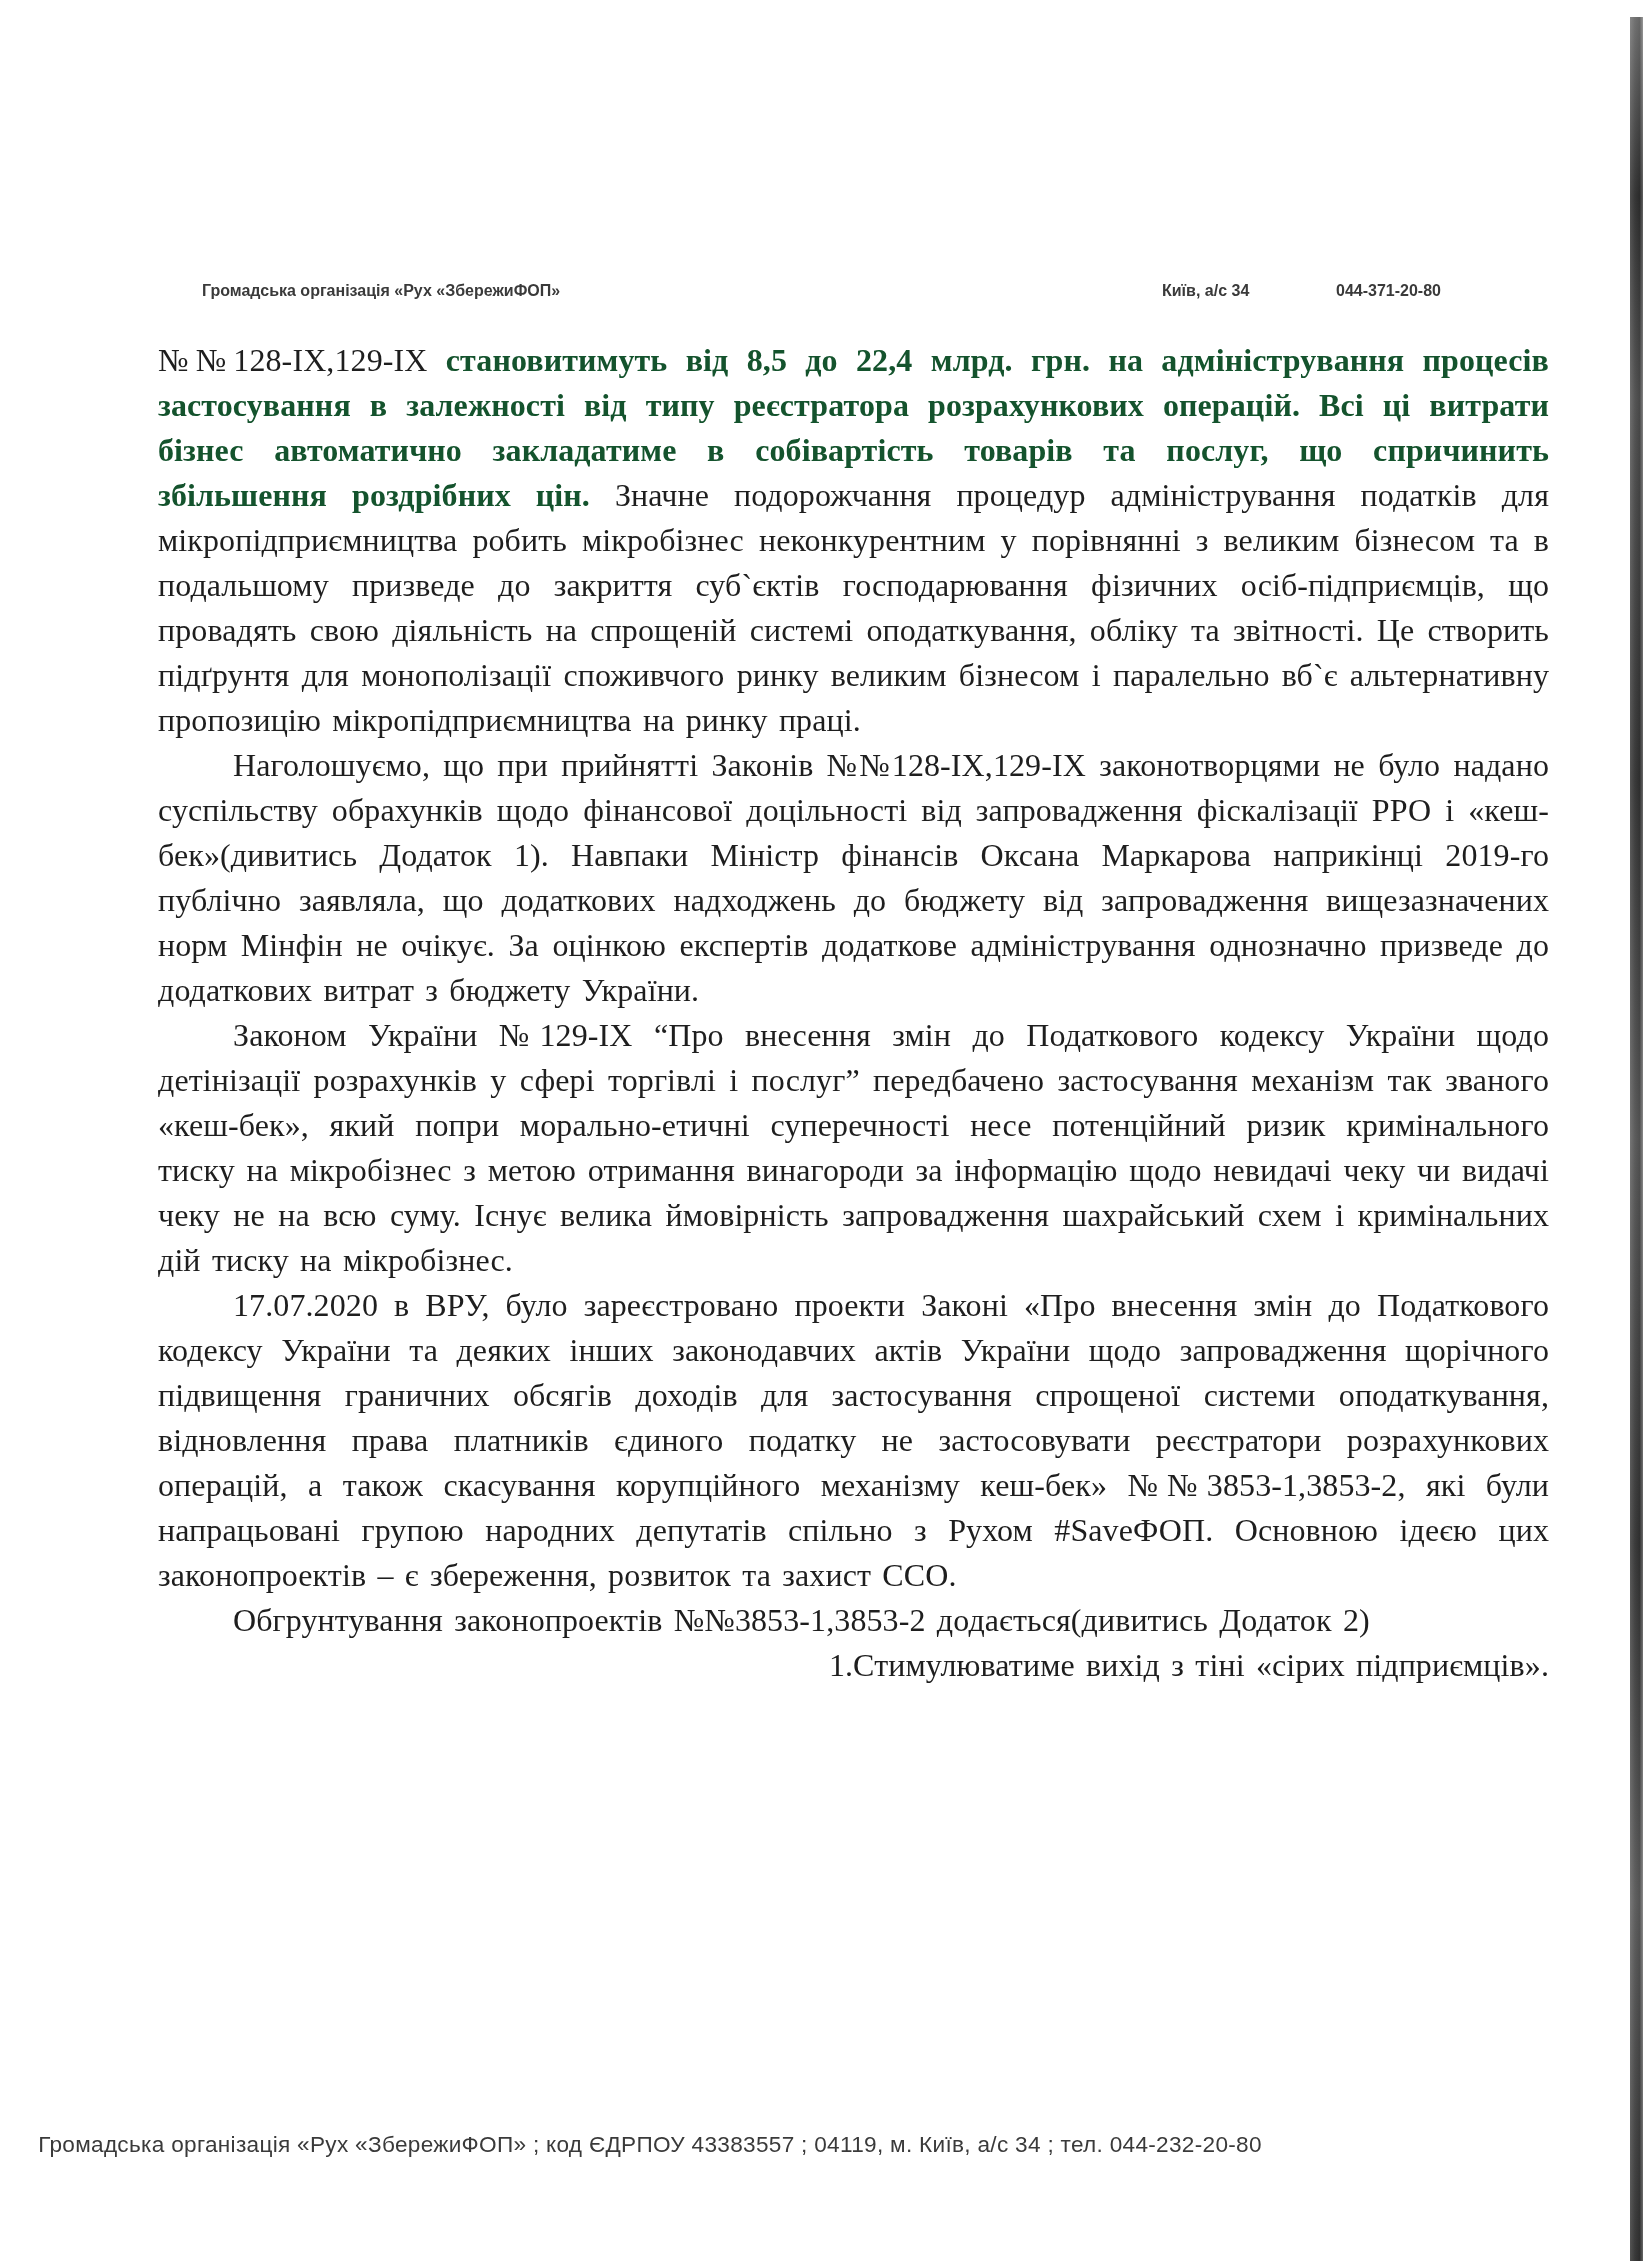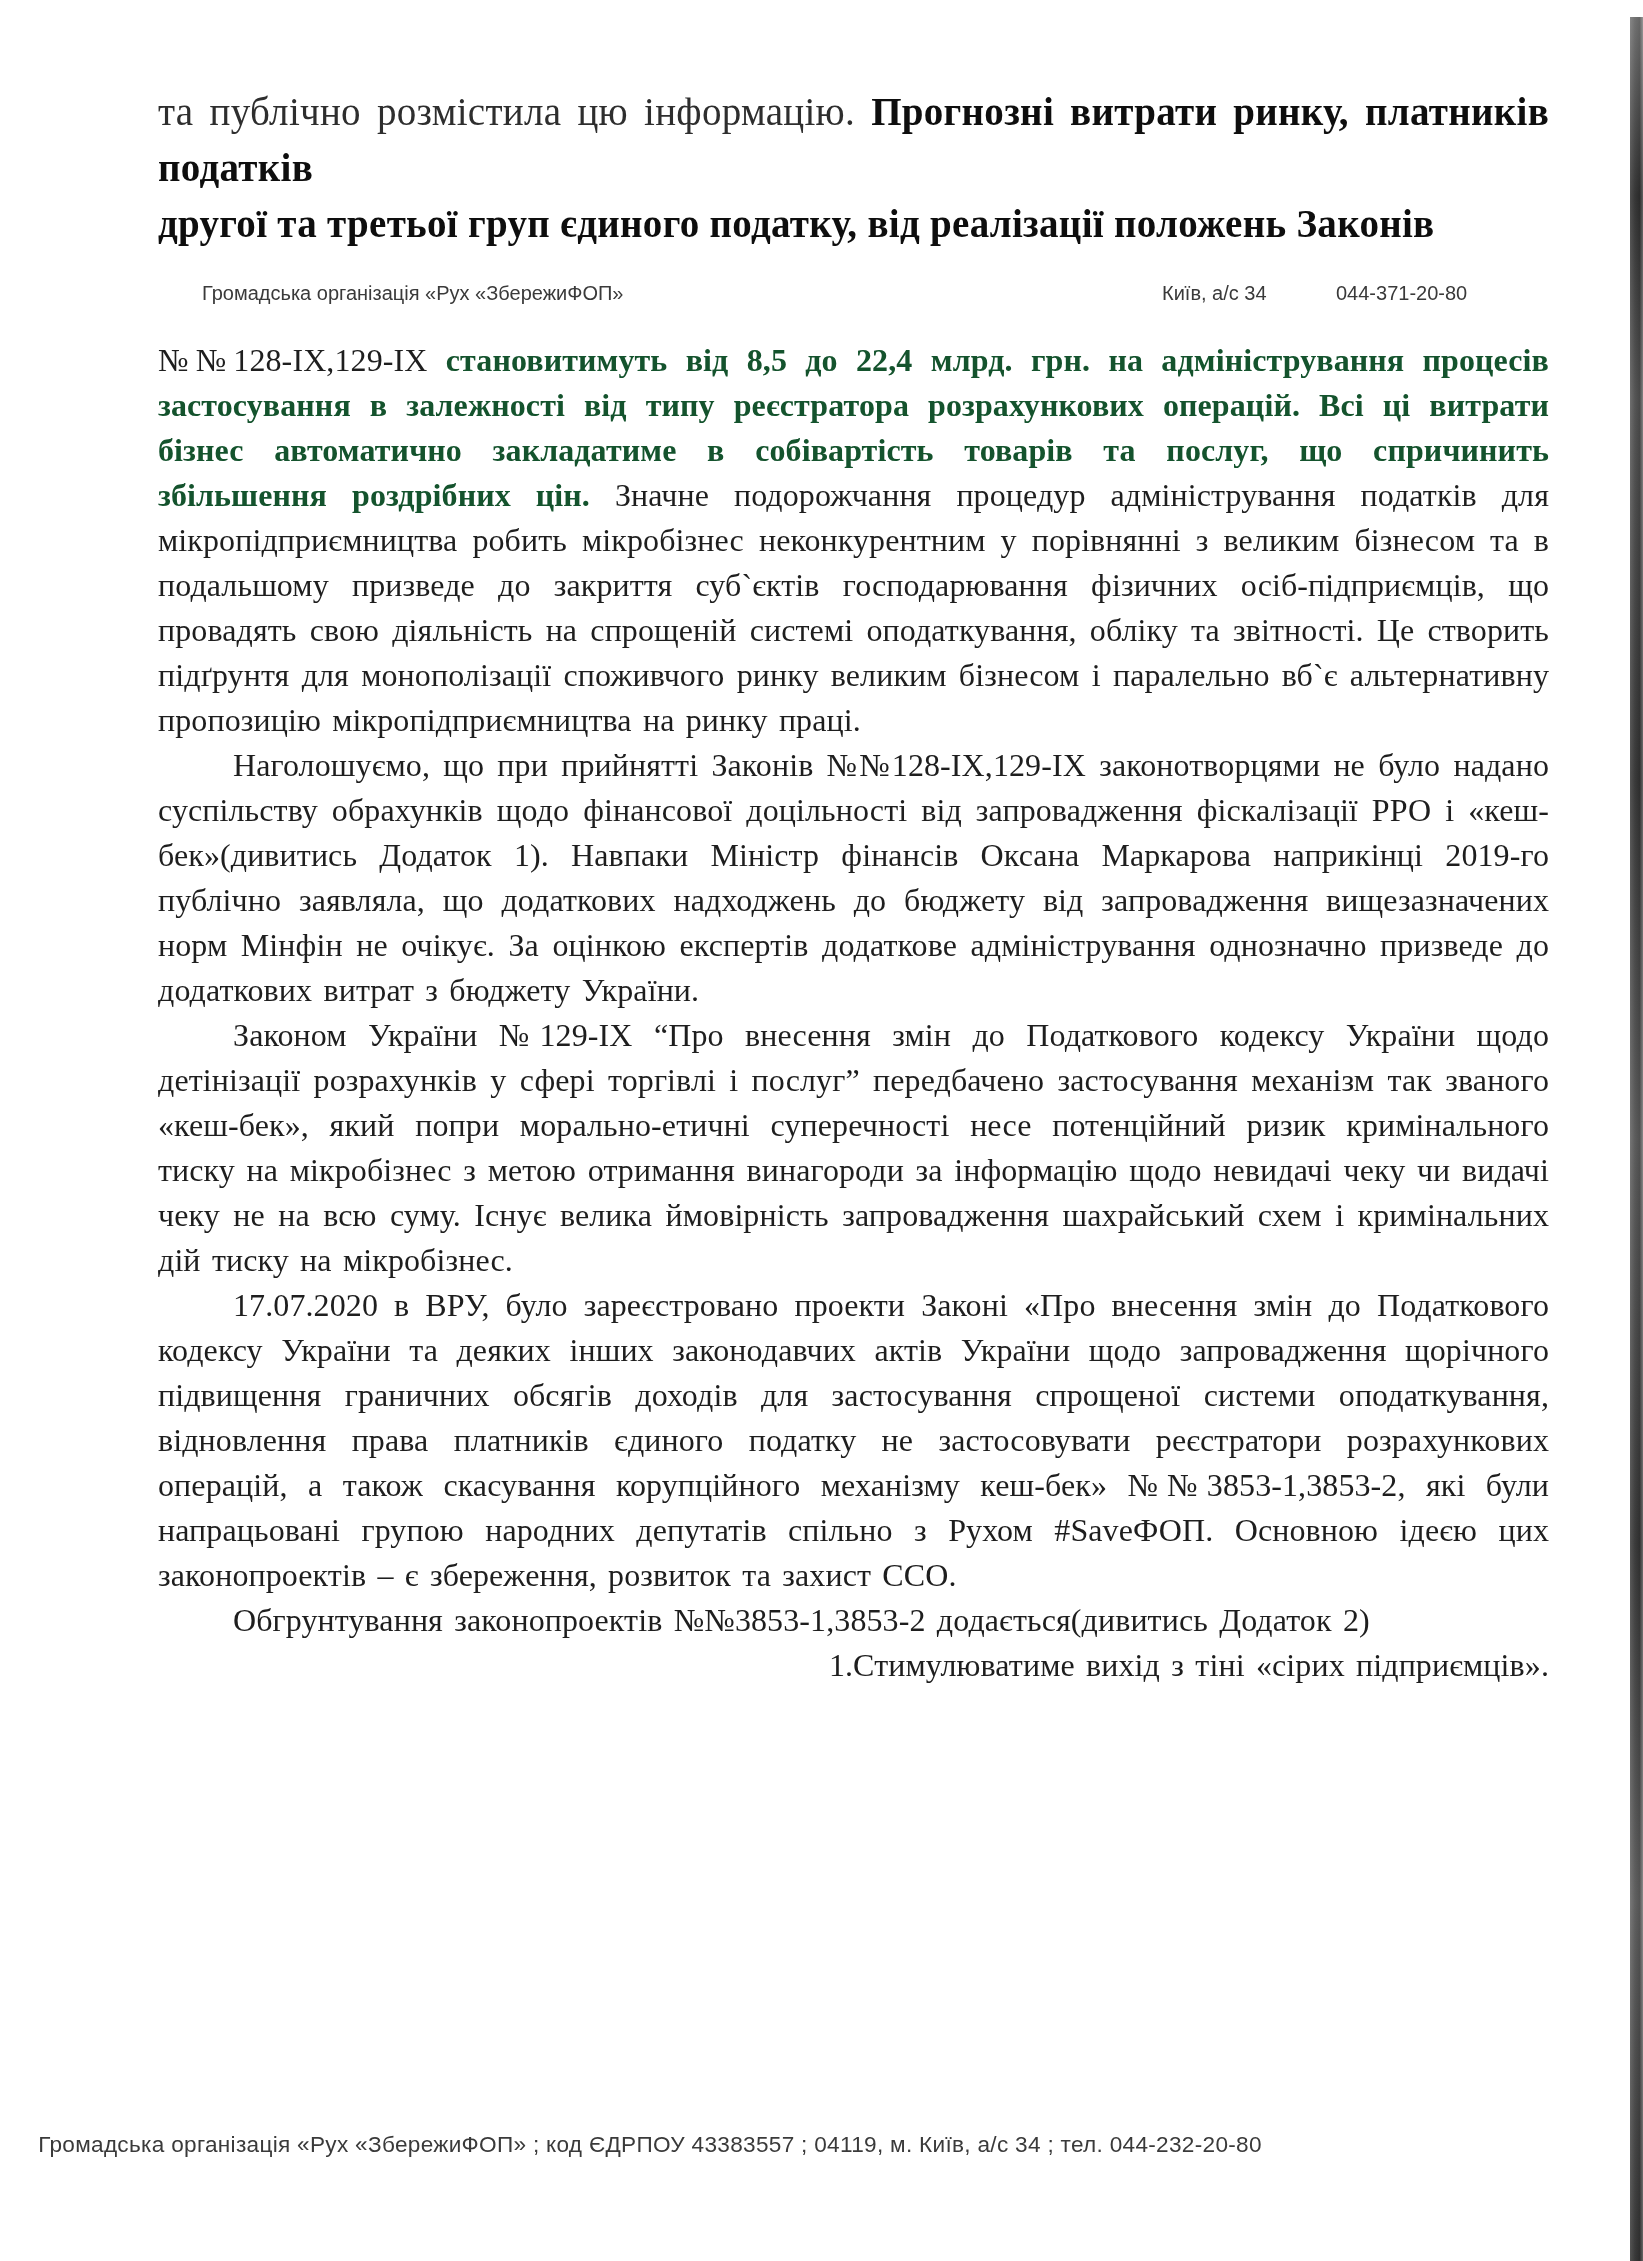--- a/index.html
+++ b/index.html
@@ -26,21 +26,21 @@
   .lead {
     position:absolute; left:158px; top:84px; width:1391px;
     font-size:39px; line-height:56px; color:#2e2e2e; letter-spacing:0.3px;
   }
   .lead-line.fill { text-align:justify; text-align-last:justify; }
   .lead .b { font-weight:700; color:#0e0e0e; }
   
   .letterhead {
     position:absolute; left:0; top:282px; width:1644px; height:39px;
     font-family:"Liberation Sans","DejaVu Sans",sans-serif;
-    font-size:20px; color:#3a3a3a;
+    font-size:16px; color:#3a3a3a;font-weight:bold;
   }
   .letterhead .org   { position:absolute; left:202px;  top:0; }
   .letterhead .city  { position:absolute; left:1162px; top:0; }
   .letterhead .phone { position:absolute; left:1336px; top:0; }
   
   .body-text {
     position:absolute; left:158px; top:338px; width:1391px;
     font-size:32px; line-height:45px; color:#1e1e1e;
     text-align:justify; word-spacing:3.2px; letter-spacing:0.1px;
   }
@@ -57,24 +57,20 @@
     font-family:"Liberation Sans","DejaVu Sans",sans-serif;
     font-size:22.6px; color:#3a3a3a; letter-spacing:0.3px;
   }
 </style>
 </head>
 <body>
 
 <div class="page">
   <div class="scan-edge"></div>
 
-  <div class="lead" id="lead-heading">
-      <div class="lead-line fill"><span>та публічно розмістила цю інформацію. </span><span class="b">Прогнозні витрати ринку, платників податків</span></div>
-      <div class="lead-line"><span class="b">другої та третьої груп єдиного податку, від реалізації положень Законів</span></div>
-    </div>
 
   <div class="letterhead">
     <span class="org">Громадська організація «Рух «ЗбережиФОП»</span>
     <span class="city">Київ, а/с 34</span>
     <span class="phone">044-371-20-80</span>
   </div>
 
   <div class="body-text" id="letter-body">
       <p class=""><span>№№128-IX,129-IX </span><span class="b">становитимуть від 8,5 до 22,4 млрд. грн. на адміністрування процесів застосування в залежності від типу реєстратора розрахункових операцій. Всі ці витрати бізнес автоматично закладатиме в собівартість товарів та послуг, що спричинить збільшення роздрібних цін. </span><span>Значне подорожчання процедур адміністрування податків для мікропідприємництва робить мікробізнес неконкурентним у порівнянні з великим бізнесом та в подальшому призведе до закриття суб`єктів господарювання фізичних осіб-підприємців, що провадять свою діяльність на спрощеній системі оподаткування, обліку та звітності. Це створить підґрунтя для монополізації споживчого ринку великим бізнесом і паралельно вб`є альтернативну пропозицію мікропідприємництва на ринку праці.</span></p>
       <p class="ind"><span>Наголошуємо, що при прийнятті Законів №№128-IX,129-IX законотворцями не було надано суспільству обрахунків щодо фінансової доцільності від запровадження фіскалізації РРО і «кеш-бек»(дивитись Додаток 1). Навпаки Міністр фінансів Оксана Маркарова наприкінці 2019-го публічно заявляла, що додаткових надходжень до бюджету від запровадження вищезазначених норм Мінфін не очікує. За оцінкою експертів додаткове адміністрування однозначно призведе до додаткових витрат з бюджету України.</span></p>

